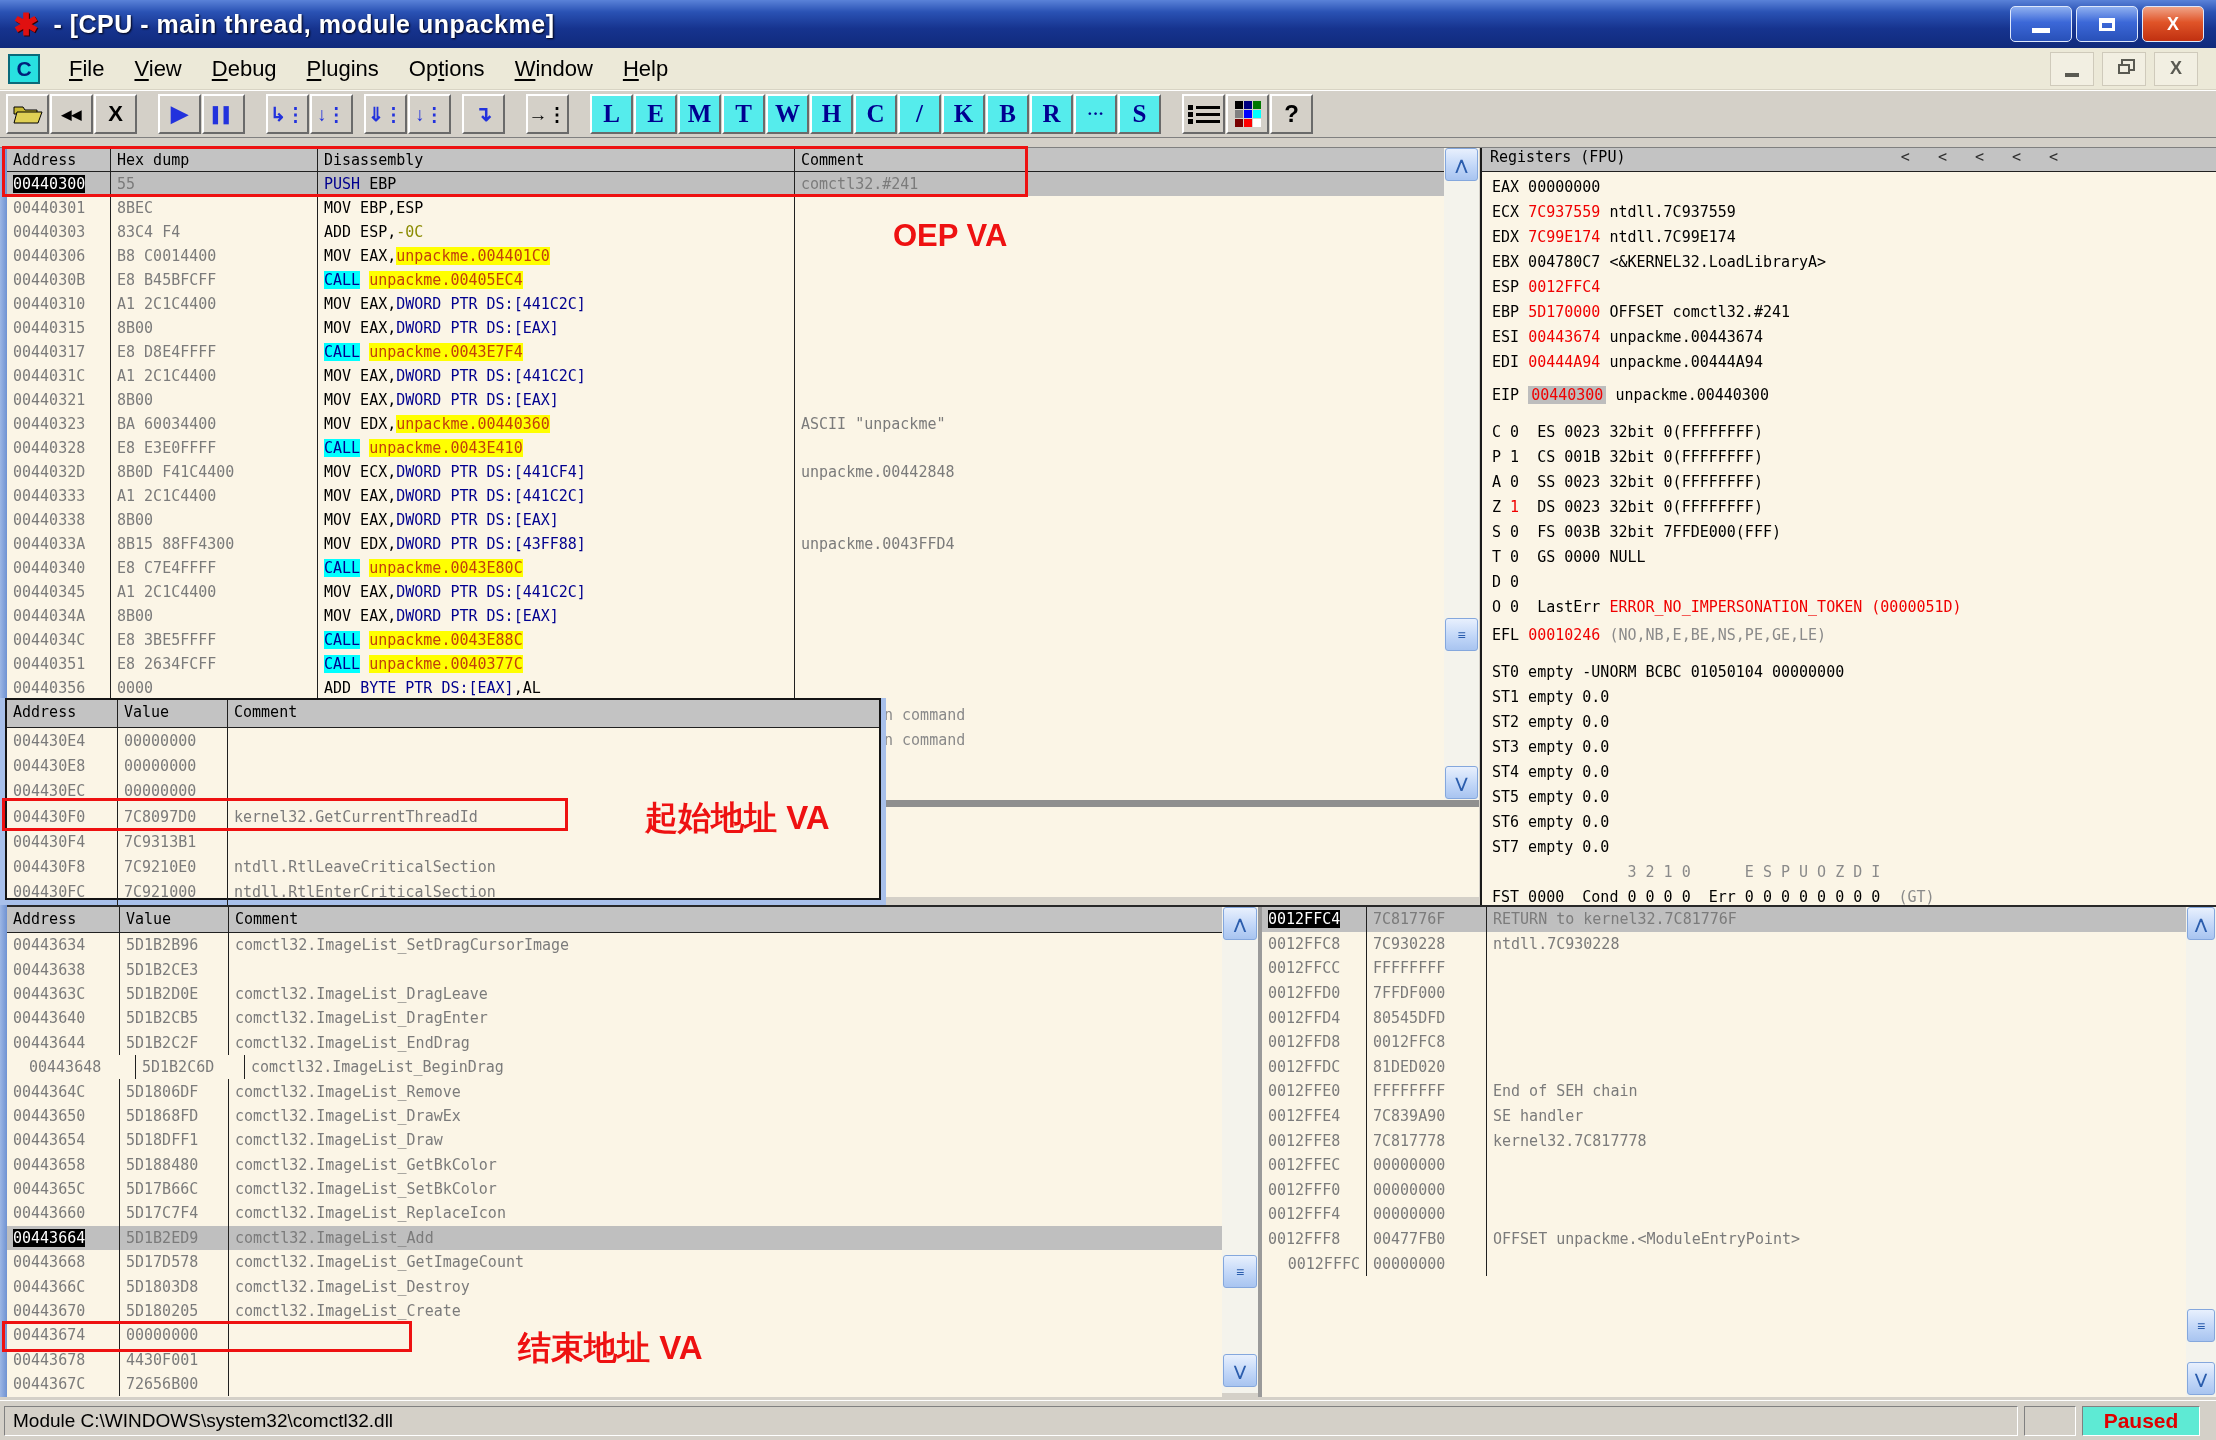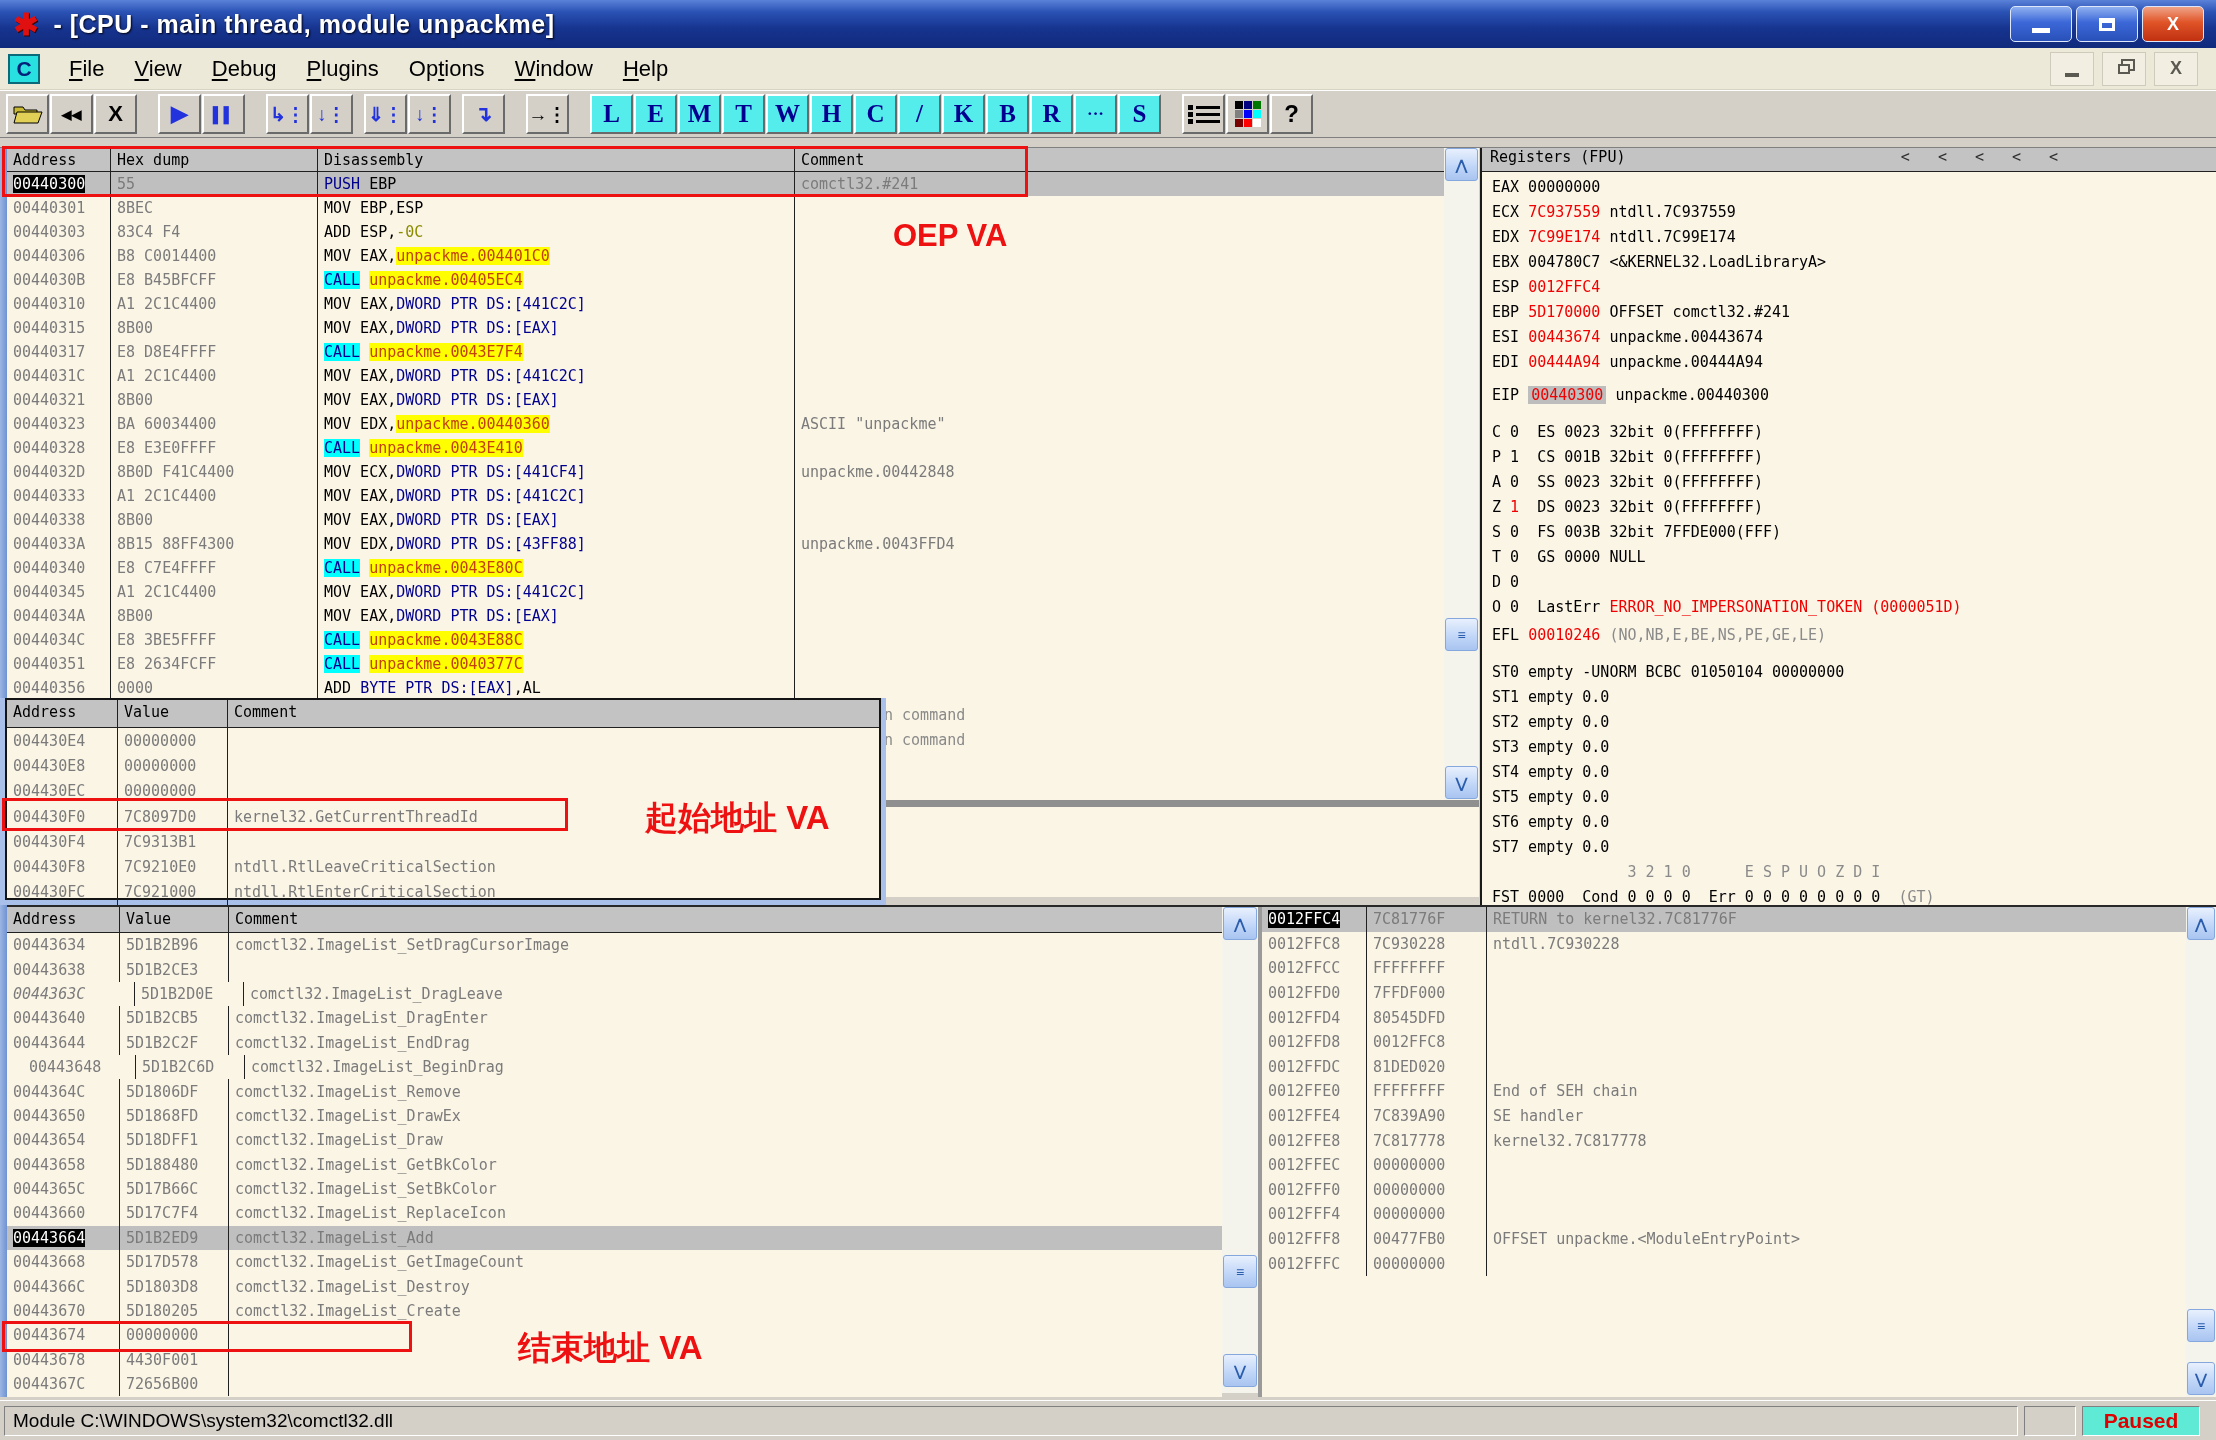--- a/index.html
+++ b/index.html
@@ -288,21 +288,21 @@
 
       <div class="pane mono" style="left:0;top:0;width:1215px;height:490px;">
         <div class="phead" id="dump-head" style="height:26px;">
             <div class="hc" style="width: 113px;">Address</div>
             <div class="hc" style="width: 109px;">Value</div>
             <div class="hc" style="flex: 1 1 0%; border-right: none;">Comment</div>
           </div>
         <div id="dump-body">
             <div class="trow" style="height: 24.4px;"><div class="cell" style="width: 113px;"><span>00443634</span></div><div class="cell" style="width: 109px;">5D1B2B96</div><div class="cell last">comctl32.ImageList_SetDragCursorImage</div></div>
             <div class="trow" style="height: 24.4px;"><div class="cell" style="width: 113px;"><span>00443638</span></div><div class="cell" style="width: 109px;">5D1B2CE3</div></div>
-            <div class="trow" style="height: 24.4px;"><div class="cell" style="width: 128px; font-style: italic;"><span>0044363C</span></div><div class="cell" style="width: 109px;">5D1B2D0E</div><div class="cell last">comctl32.ImageList_DragLeave</div></div>
+            <div class="trow" style="height: 24.4px;"><div class="cell" style="width: 113px;"><span>0044363C</span></div><div class="cell" style="width: 109px;">5D1B2D0E</div><div class="cell last">comctl32.ImageList_DragLeave</div></div>
             <div class="trow" style="height: 24.4px;"><div class="cell" style="width: 113px;"><span>00443640</span></div><div class="cell" style="width: 109px;">5D1B2CB5</div><div class="cell last">comctl32.ImageList_DragEnter</div></div>
             <div class="trow" style="height: 24.4px;"><div class="cell" style="width: 113px;"><span>00443644</span></div><div class="cell" style="width: 109px;">5D1B2C2F</div><div class="cell last">comctl32.ImageList_EndDrag</div></div>
             <div class="trow" style="height: 24.4px;"><div class="cell" style="width: 113px; margin-left: 16px;"><span>00443648</span></div><div class="cell" style="width: 109px;">5D1B2C6D</div><div class="cell last">comctl32.ImageList_BeginDrag</div></div>
             <div class="trow" style="height: 24.4px;"><div class="cell" style="width: 113px;"><span>0044364C</span></div><div class="cell" style="width: 109px;">5D1806DF</div><div class="cell last">comctl32.ImageList_Remove</div></div>
             <div class="trow" style="height: 24.4px;"><div class="cell" style="width: 113px;"><span>00443650</span></div><div class="cell" style="width: 109px;">5D1868FD</div><div class="cell last">comctl32.ImageList_DrawEx</div></div>
             <div class="trow" style="height: 24.4px;"><div class="cell" style="width: 113px;"><span>00443654</span></div><div class="cell" style="width: 109px;">5D18DFF1</div><div class="cell last">comctl32.ImageList_Draw</div></div>
             <div class="trow" style="height: 24.4px;"><div class="cell" style="width: 113px;"><span>00443658</span></div><div class="cell" style="width: 109px;">5D188480</div><div class="cell last">comctl32.ImageList_GetBkColor</div></div>
             <div class="trow" style="height: 24.4px;"><div class="cell" style="width: 113px;"><span>0044365C</span></div><div class="cell" style="width: 109px;">5D17B66C</div><div class="cell last">comctl32.ImageList_SetBkColor</div></div>
             <div class="trow" style="height: 24.4px;"><div class="cell" style="width: 113px;"><span>00443660</span></div><div class="cell" style="width: 109px;">5D17C7F4</div><div class="cell last">comctl32.ImageList_ReplaceIcon</div></div>
             <div class="trow sel" style="height: 24.4px;"><div class="cell" style="width: 113px;"><span class="addr-sel">00443664</span></div><div class="cell" style="width: 109px;">5D1B2ED9</div><div class="cell last">comctl32.ImageList_Add</div></div>
@@ -331,21 +331,21 @@
             <div class="trow" style="height: 24.6px;"><div class="cell" style="width: 105px;"><span>0012FFD4</span></div><div class="cell" style="width: 120px;">80545DFD</div><div class="cell last"></div></div>
             <div class="trow" style="height: 24.6px;"><div class="cell" style="width: 105px;"><span>0012FFD8</span></div><div class="cell" style="width: 120px;">0012FFC8</div><div class="cell last"></div></div>
             <div class="trow" style="height: 24.6px;"><div class="cell" style="width: 105px;"><span>0012FFDC</span></div><div class="cell" style="width: 120px;">81DED020</div><div class="cell last"></div></div>
             <div class="trow" style="height: 24.6px;"><div class="cell" style="width: 105px;"><span>0012FFE0</span></div><div class="cell" style="width: 120px;">FFFFFFFF</div><div class="cell last">End of SEH chain</div></div>
             <div class="trow" style="height: 24.6px;"><div class="cell" style="width: 105px;"><span>0012FFE4</span></div><div class="cell" style="width: 120px;">7C839A90</div><div class="cell last">SE handler</div></div>
             <div class="trow" style="height: 24.6px;"><div class="cell" style="width: 105px;"><span>0012FFE8</span></div><div class="cell" style="width: 120px;">7C817778</div><div class="cell last">kernel32.7C817778</div></div>
             <div class="trow" style="height: 24.6px;"><div class="cell" style="width: 105px;"><span>0012FFEC</span></div><div class="cell" style="width: 120px;">00000000</div><div class="cell last"></div></div>
             <div class="trow" style="height: 24.6px;"><div class="cell" style="width: 105px;"><span>0012FFF0</span></div><div class="cell" style="width: 120px;">00000000</div><div class="cell last"></div></div>
             <div class="trow" style="height: 24.6px;"><div class="cell" style="width: 105px;"><span>0012FFF4</span></div><div class="cell" style="width: 120px;">00000000</div><div class="cell last"></div></div>
             <div class="trow" style="height: 24.6px;"><div class="cell" style="width: 105px;"><span>0012FFF8</span></div><div class="cell" style="width: 120px;">00477FB0</div><div class="cell last">OFFSET unpackme.&lt;ModuleEntryPoint&gt;</div></div>
-            <div class="trow" style="height: 24.6px;"><div class="cell" style="width: 105px;"><span>0012FFFC</span></div><div class="cell" style="width: 120px;">00000000</div><div class="cell last"></div></div>
+            <div class="trow" style="height: 24.6px;"><div class="cell" style="width: 105px; justify-content: flex-end;"><span>0012FFFC</span></div><div class="cell" style="width: 120px;">00000000</div><div class="cell last"></div></div>
           </div>
       </div>
 
       <div class="sb" style="left:2179px;top:0;width:30px;height:490px;">
         <div class="sbtn" style="top:0;">⋀</div>
         <div class="sbtn" style="top:402px;">≡</div>
         <div class="sbtn" style="top:455px;">⋁</div>
       </div>
     </div>
 

